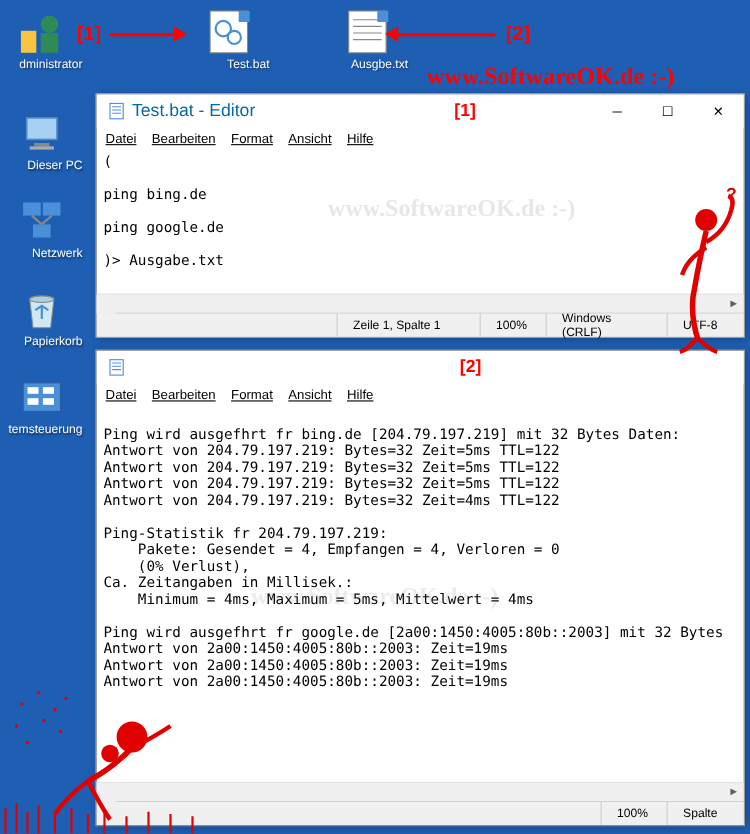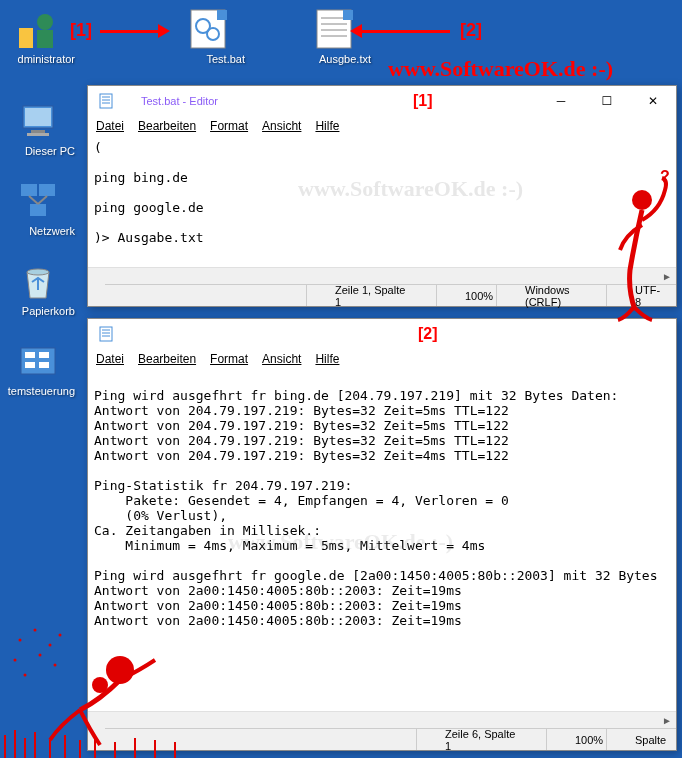--- a/index.html
+++ b/index.html
@@ -97,24 +97,23 @@
       align-items: center;
       padding: 0 4px;
       position: relative;
     }
     .title-bar .app-icon {
       width: 16px;
       height: 16px;
       margin: 0 6px;
     }
     .title-bar .title {
-      font-size: 11px;
-      color: #8b5cf6;
+      font-size: 16px;
+      color: #0369a1;
       flex: 1;
-      margin-left: 21px;
     }
     .window-buttons {
       display: flex;
       position: absolute;
       right: 0;
       top: 0;
     }
     .window-btn {
       width: 46px;
       height: 30px;
@@ -146,21 +145,21 @@
     .status-bar {
       height: 22px;
       background: #f0f0f0;
       border-top: 1px solid #ccc;
       display: flex;
       font-size: 11px;
       align-items: center;
     }
     .status-cell {
       border-left: 1px solid #ccc;
-      padding: 0 28px;
+      padding: 0 14px;
       height: 100%;
       display: flex;
       align-items: center;
     }
     .scrollbar-h {
       height: 17px;
       background: #f0f0f0;
       border-top: 1px solid #e0e0e0;
       position: relative;
     }
@@ -364,21 +363,20 @@
 Antwort von 2a00:1450:4005:80b::2003: Zeit=19ms
 Antwort von 2a00:1450:4005:80b::2003: Zeit=19ms
 Antwort von 2a00:1450:4005:80b::2003: Zeit=19ms</div>
   <div class="watermark" style="left:140px;top:210px;color:rgba(120,120,120,0.15)">www.SoftwareOK.de :-)</div>
   <div class="scrollbar-h">
     <span class="sb-left">◄</span>
     <span class="sb-right">►</span>
   </div>
   <div class="status-bar">
     <div style="flex:1"></div>
-    <div class="status-cell" style="width:130px">Zeile 6, Spalte 1</div>
     <div class="status-cell" style="width:60px">100%</div>
     <div class="status-cell" style="width:70px">Spalte</div>
   </div>
 </div>
 
 <div class="decor" style="left:600px;top:170px">
   <svg width="80" height="160" viewBox="0 0 80 160">
     <circle cx="42" cy="30" r="10" fill="#e00000"></circle>
     <path d="M42 40 Q35 70 30 100 Q28 120 35 140" stroke="#e00000" stroke-width="5" fill="none"></path>
     <path d="M42 50 Q60 40 65 20 Q68 10 62 8" stroke="#e00000" stroke-width="4" fill="none"></path>

